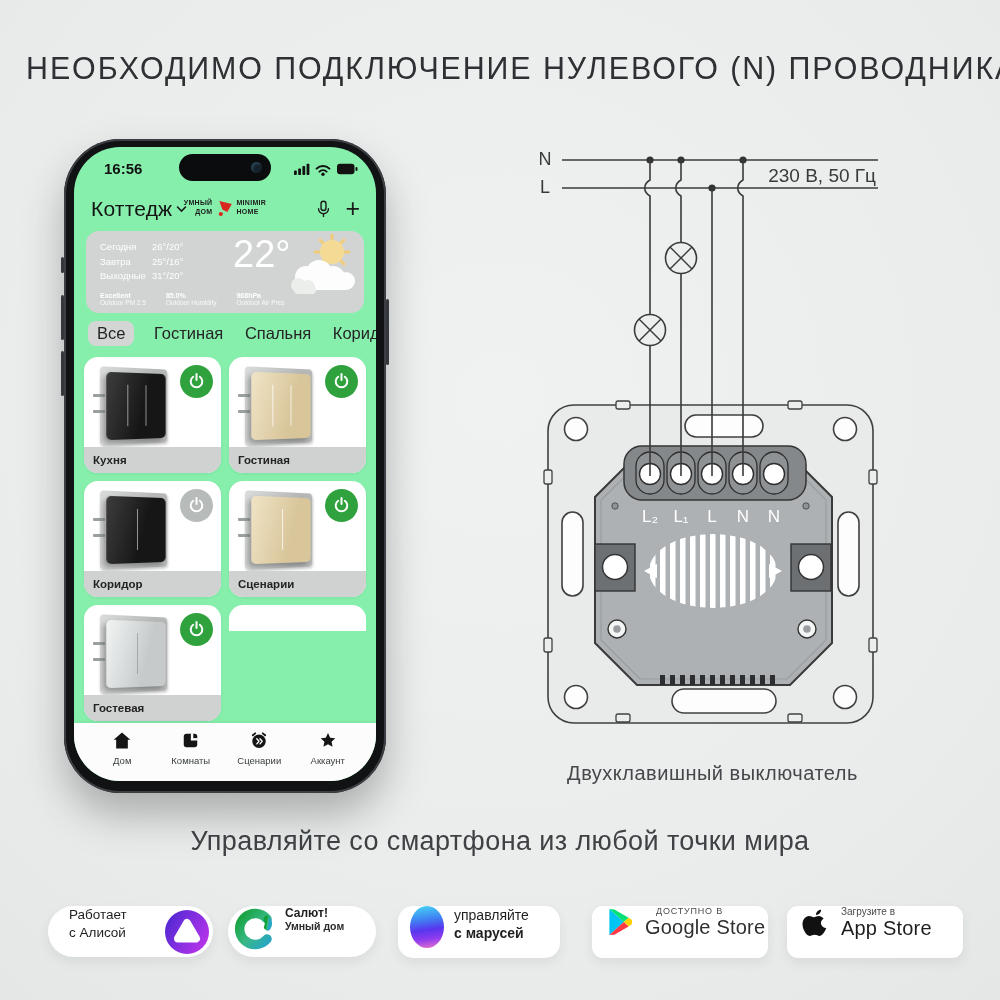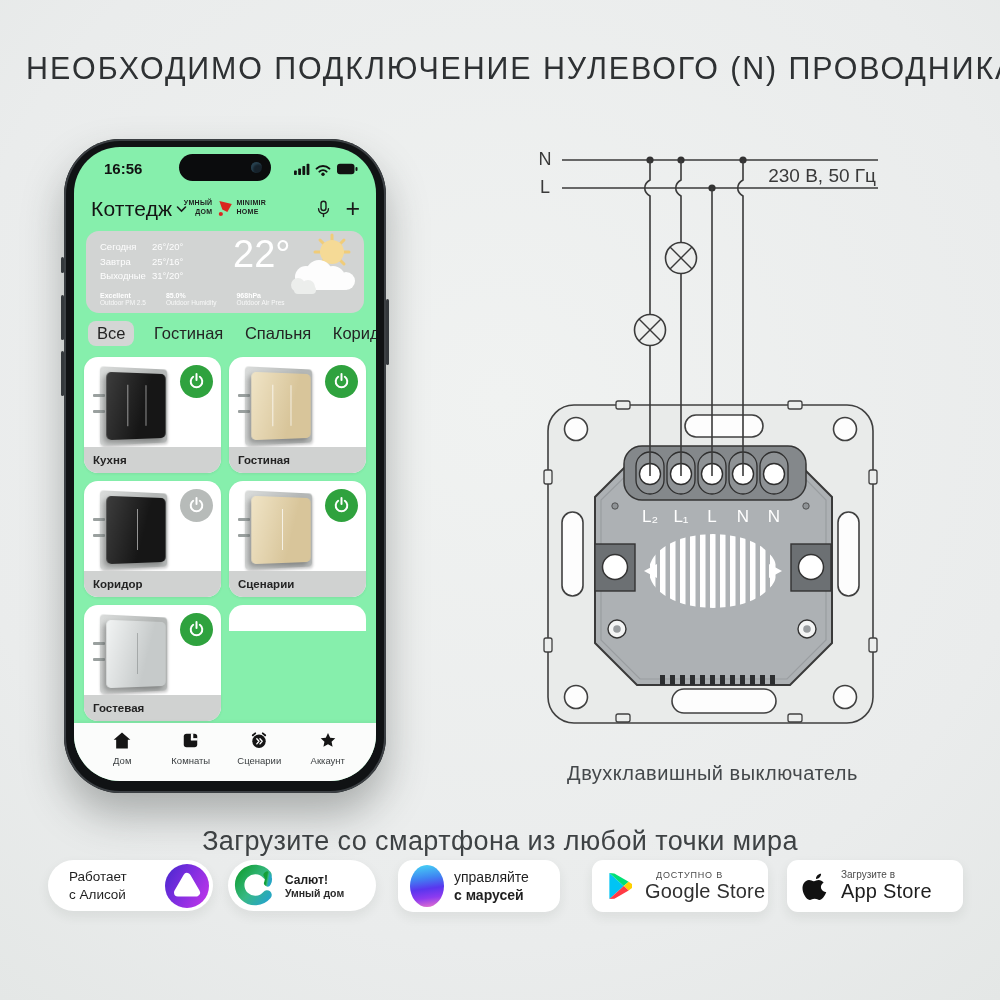--- a/index.html
+++ b/index.html
@@ -81,21 +81,21 @@
   
   .pnav { position:absolute; left:0; right:0; bottom:0; height:58px; background:#fbfcfb; display:flex; justify-content:space-around; padding:8px 14px 0; box-shadow:0 -1px 4px rgba(0,0,0,.06); }
   .pnav-item { text-align:center; width:58px; }
   .pnav-item .nl { font-size:9.5px; color:#3a3e40; margin-top:1px; }
 
   
   .diagram { position:absolute; left:520px; top:140px; width:460px; height:625px; }
   .diagram-caption { position:absolute; left:540px; top:762px; width:345px; text-align:center; font-size:20px; color:#44484b; letter-spacing:.5px; }
 
   
-  .badge { position:absolute; top:860px; background:#fff; box-shadow:0 5px 12px rgba(40,45,42,.08); display:flex; align-items:center; }
+  .badge { position:absolute; top:906px; background:#fff; box-shadow:0 5px 12px rgba(40,45,42,.08); display:flex; }
   .b-alice { left:48px; width:165px; height:51px; border-radius:26px; padding-left:21px; }
   .b-alice .txt { font-size:13.5px; color:#1f1f1f; line-height:1.3; }
   .alice-icon { position:absolute; right:4px; top:3.5px; width:44px; height:44px; border-radius:50%; background:linear-gradient(120deg,#4c28cf 5%,#7f2ee0 45%,#b334e8 85%); }
   .b-salut { left:228px; width:148px; height:51px; border-radius:26px; padding-left:3px; }
   .b-salut .t1 { font-size:12px; font-weight:bold; color:#1e1e1e; }
   .b-salut .t2 { font-size:10.5px; font-weight:bold; color:#2a2a2a; }
   .b-marusya { left:398px; width:162px; height:52px; border-radius:15px; padding-left:12px; }
   .b-marusya .txt { font-size:14px; color:#1f1f1f; line-height:1.3; margin-left:10px; }
   .b-marusya .txt b { font-weight:bold; }
   .marusya-icon { width:34px; height:42px; border-radius:50%; background:linear-gradient(172deg,#47d8f5 0%,#3f86f2 32%,#5936ee 56%,#8d3bef 76%,#ee79c9 100%); }
@@ -106,21 +106,21 @@
   .b-appstore { left:787px; width:176px; height:52px; border-radius:11px; padding-left:15px; }
   .b-appstore .t1 { font-size:10px; color:#4b4b4b; }
   .b-appstore .t2 { font-size:20px; font-weight:500; color:#1d1d1d; letter-spacing:.2px; }
 </style>
 </head>
 <body>
 
 <div class="canvas">
 
   <div class="top-heading"><span>НЕОБХОДИМО ПОДКЛЮЧЕНИЕ НУЛЕВОГО (N) ПРОВОДНИКА</span></div>
-  <div class="bottom-heading">Загрузите со смартфона из любой точки мира</div>
+  <div class="bottom-heading">Управляйте со смартфона из любой точки мира</div>
 
   <div class="phone">
     <div class="side-btn sb-l1"></div>
     <div class="side-btn sb-l2"></div>
     <div class="side-btn sb-l3"></div>
     <div class="side-btn sb-r1"></div>
 
     <div class="screen">
 
       <div class="status-time">16:56</div>

